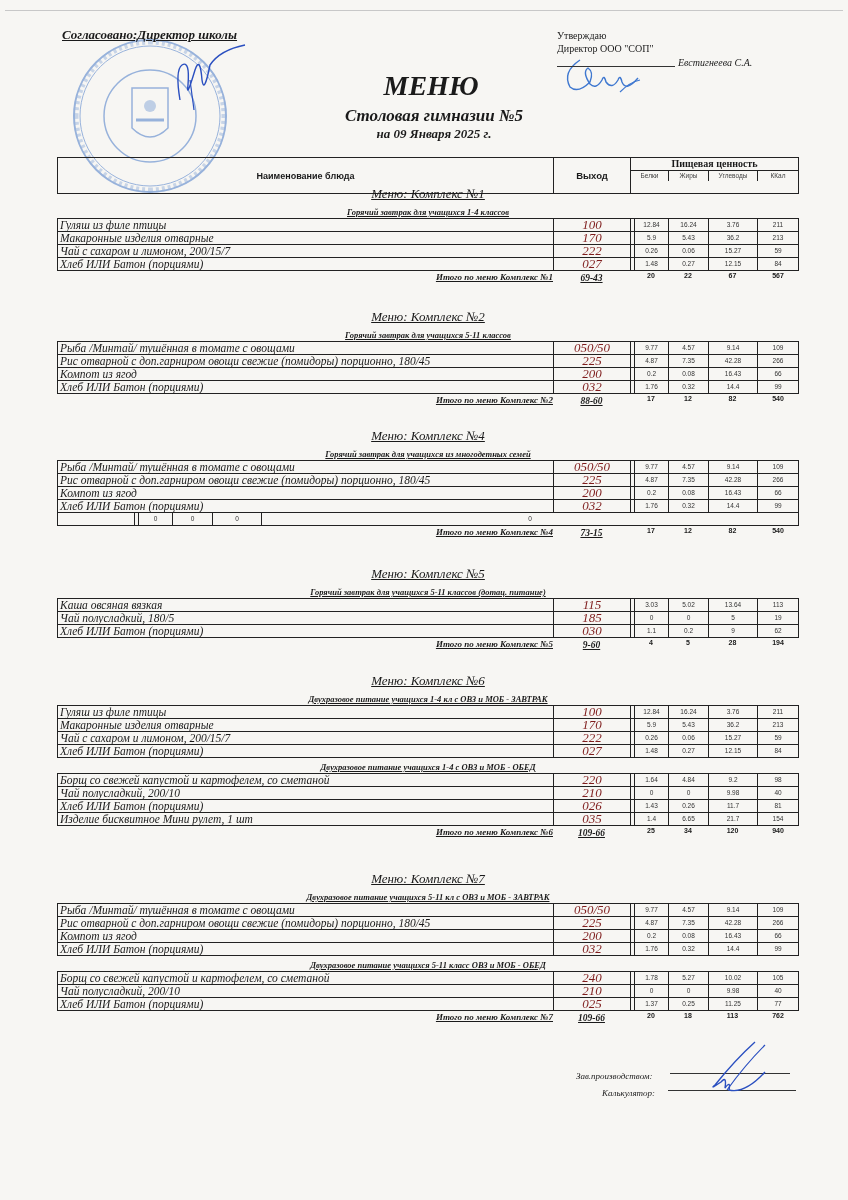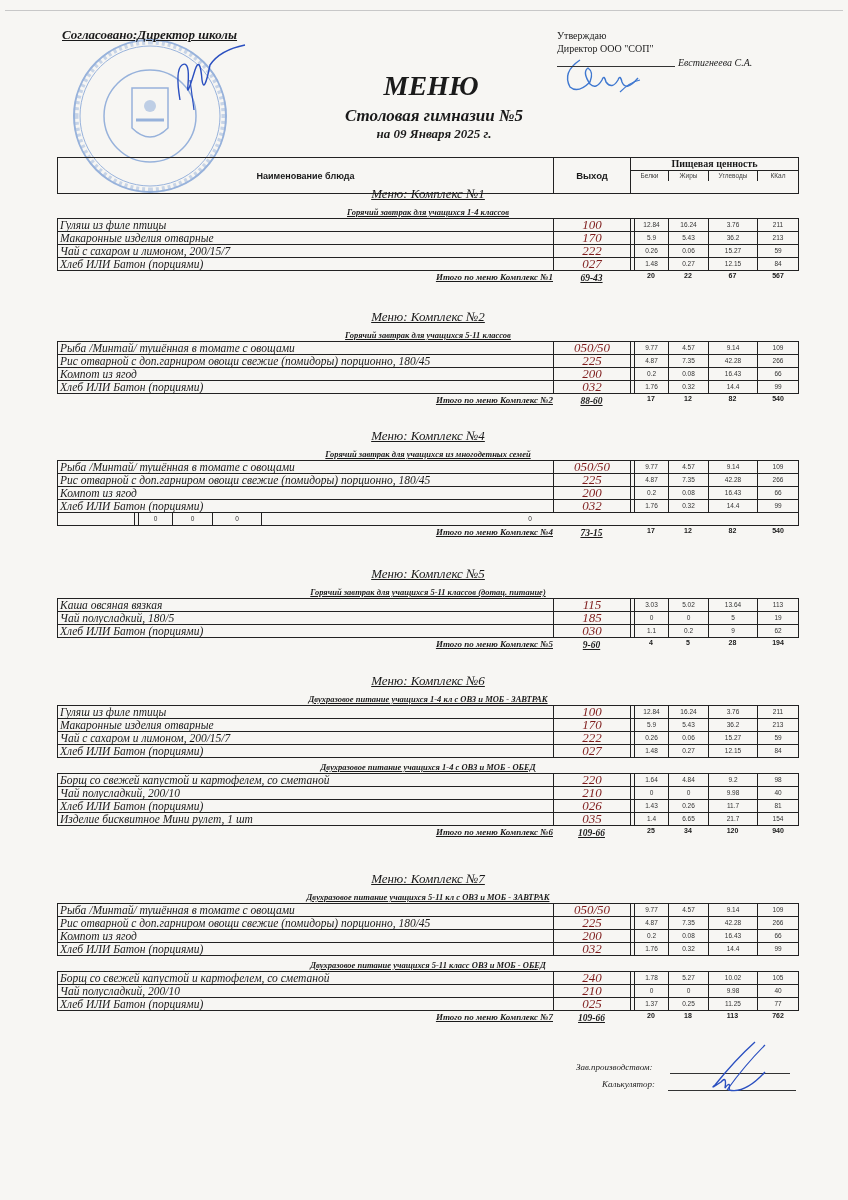--- a/index.html
+++ b/index.html
@@ -45,21 +45,21 @@
   .row .gap { width: 4px; border-right: 1px solid #222; }
   .row .v { font-family: "Liberation Sans", sans-serif; font-size: 6.5px; text-align: center; line-height: 12px; color: #333; }
   .row .vb { width: 34px; } .row .vj { width: 40px; } .row .vu { width: 49px; } .row .vk { flex: 1; }
   .total { display: flex; height: 13px; }
   .total .tn { width: 496px; font-size: 9px; font-style: italic; font-weight: bold; text-decoration: underline; line-height: 12px; padding-left: 2px; box-sizing: border-box; text-align: right; }
   .total .ty { width: 77px; font-size: 9.5px; font-style: italic; font-weight: bold; text-decoration: underline; text-align: center; line-height: 14px; }
   .total .gap { width: 4px; }
   .total .v { font-family: "Liberation Sans", sans-serif; font-size: 7px; font-weight: bold; text-align: center; line-height: 10px; }
   .total .vb { width: 34px; } .total .vj { width: 40px; } .total .vu { width: 49px; } .total .vk { flex: 1; }
 
-  .footer-lbl { position: absolute; font-size: 9px; font-style: italic; }
+  .footer-lbl { position: absolute; font-size: 9px; font-style: italic; margin-top: 9px; }
   .footer-line { position: absolute; height: 1px; background: #333; }
 </style>
 </head>
 <body>
 
 <div class="topline"></div>
 
 <svg class="stamp" viewBox="0 0 160 160">
   <circle cx="80" cy="80" r="76" fill="none" stroke="#4a7bc8" stroke-width="2"></circle>
   <circle cx="80" cy="80" r="70" fill="none" stroke="#4a7bc8" stroke-width="1"></circle>

